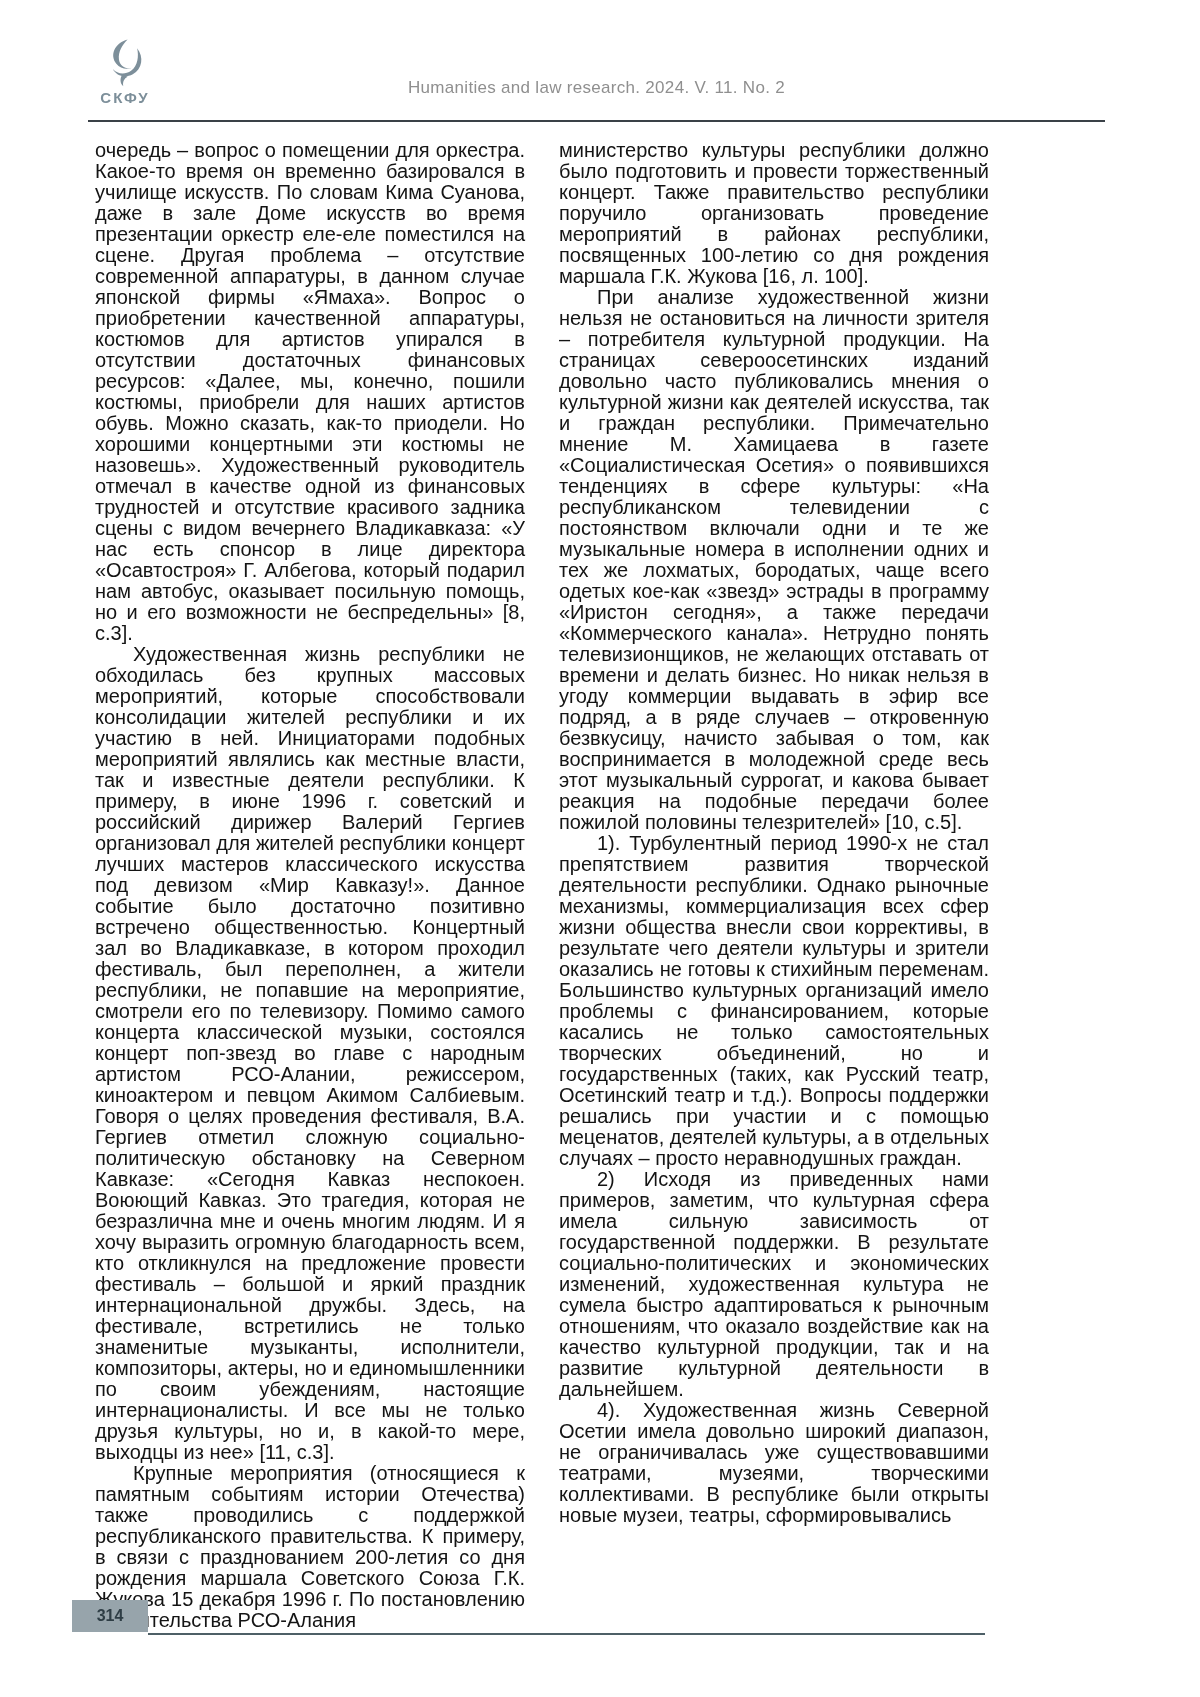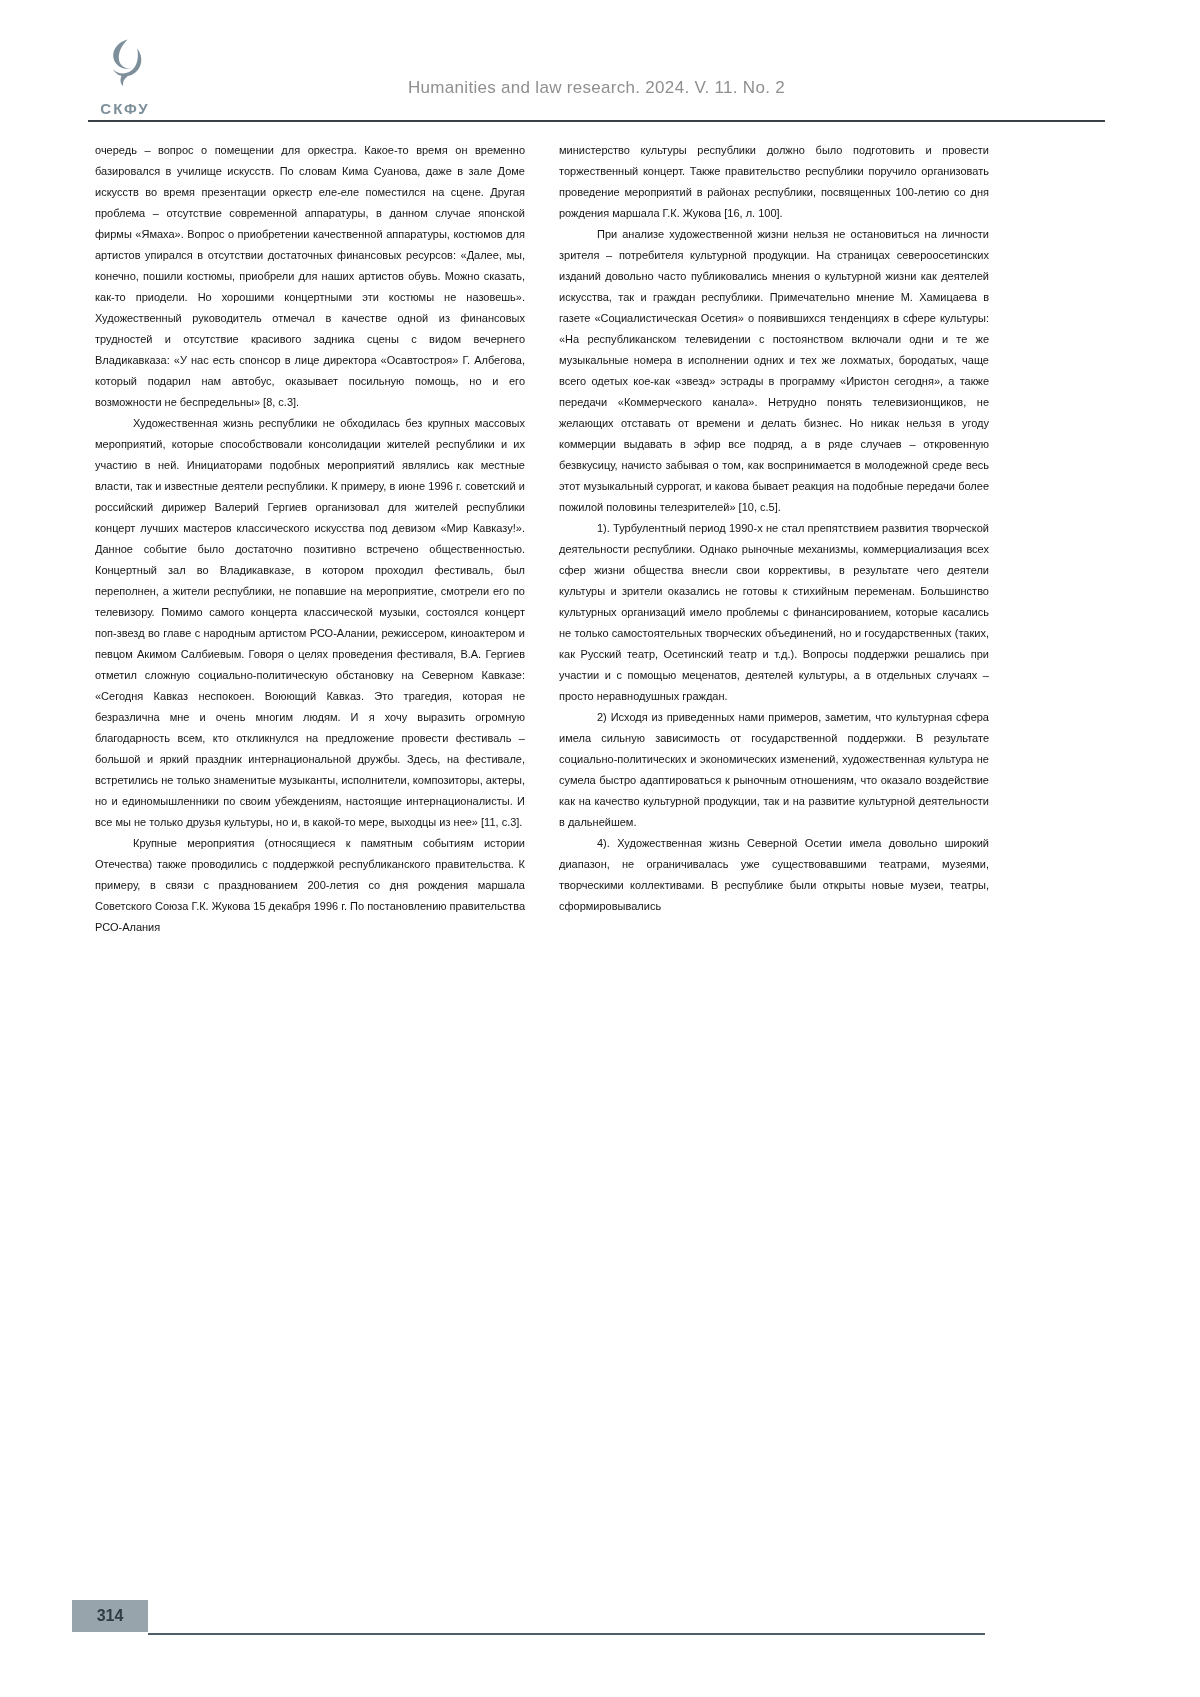--- a/index.html
+++ b/index.html
@@ -27,21 +27,21 @@
     top: 0;
     width: 70px;
     text-align: center;
   }
   .logo svg { display: block; margin: 0 auto; }
   .logo-text {
     font-size: 15px;
     font-weight: bold;
     letter-spacing: 2px;
     color: #7d8f9a;
-    margin-top: 12px;
+    margin-top: 1px;
   }
   .journal-title {
     position: absolute;
     left: 0;
     right: 0;
     top: 42px;
     text-align: center;
     font-size: 17px;
     color: #8f8f8f;
     letter-spacing: 0.3px;
@@ -59,21 +59,21 @@
   .columns {
     position: absolute;
     left: 95px;
     top: 140px;
     width: 894px;
     display: flex;
     gap: 34px;
   }
   .col {
     width: 430px;
-    font-size: 11px;
+    font-size: 20px;
     line-height: 21px;
     text-align: justify;
     hyphens: auto;
     -webkit-hyphens: auto;
   }
   .col p {
     margin: 0;
     text-indent: 38px;
   }
   .col p.cont { text-indent: 0; }

